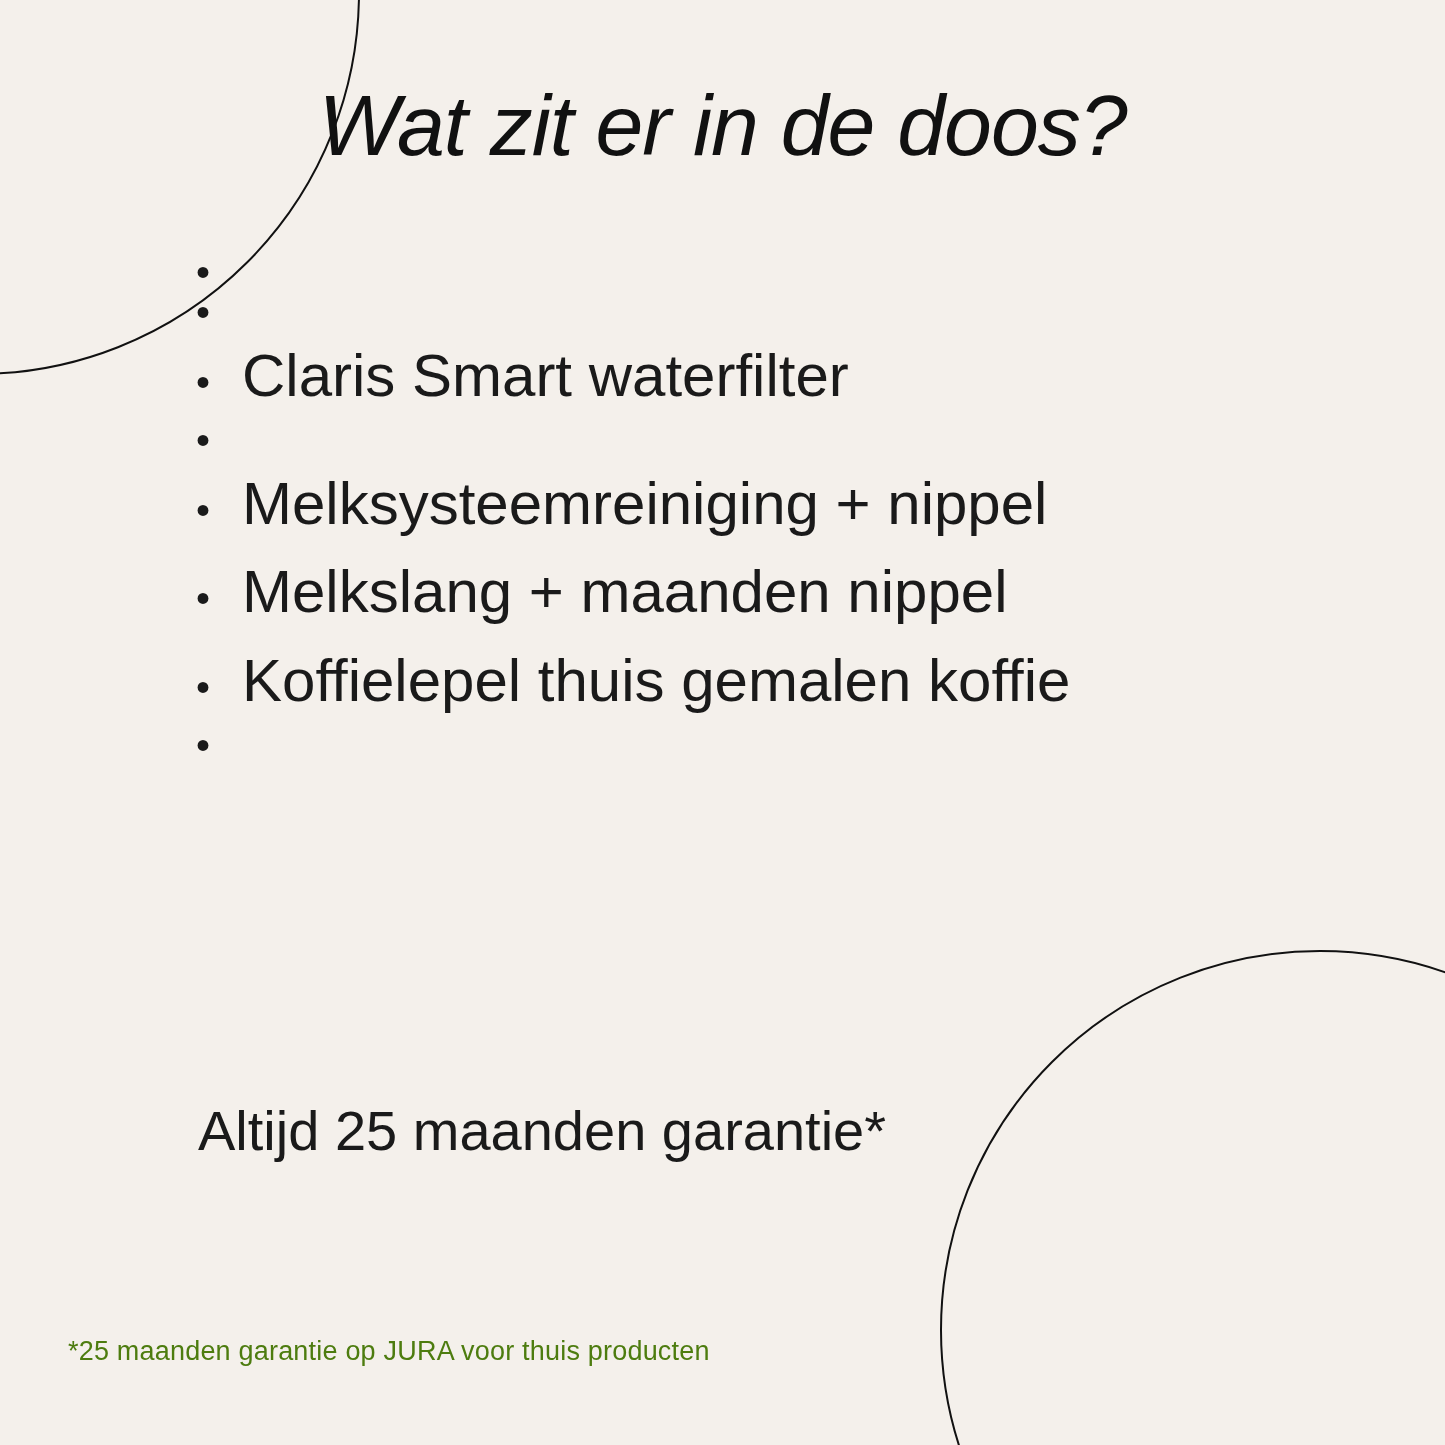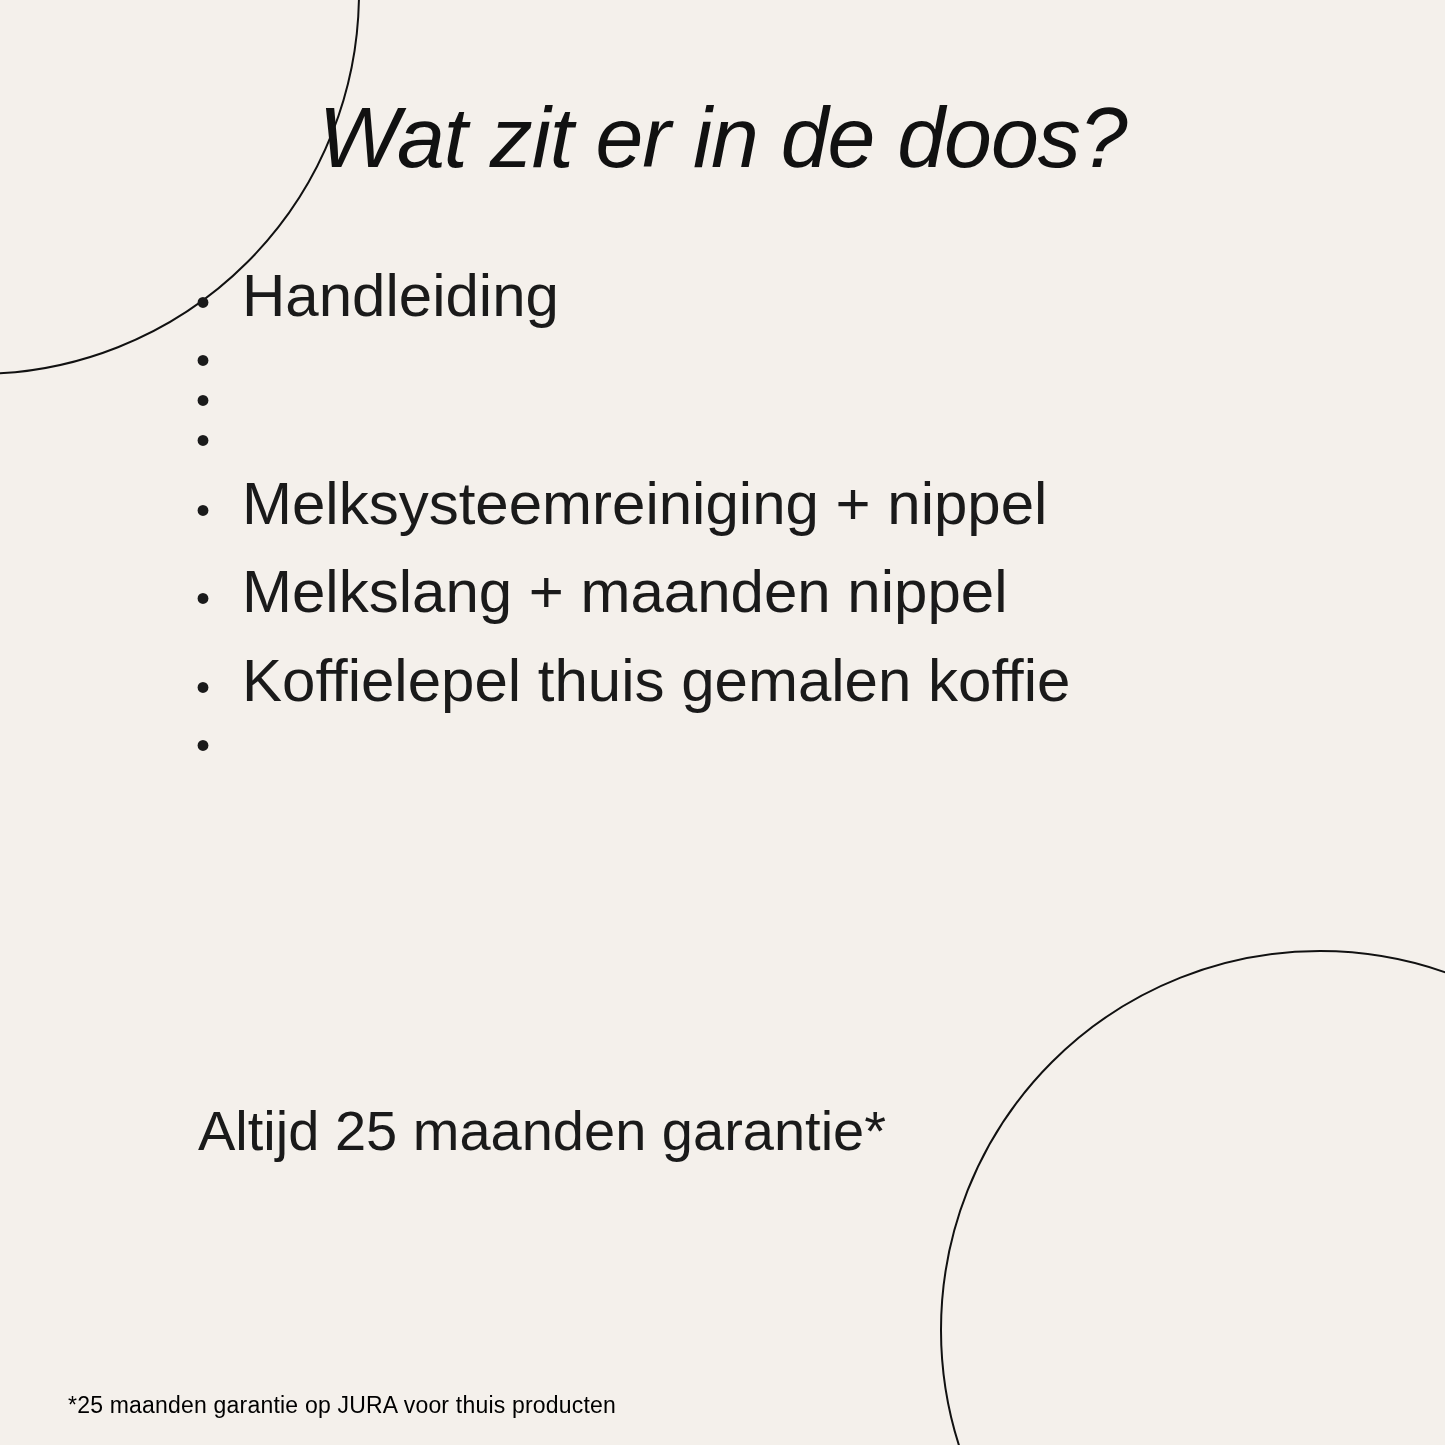--- a/index.html
+++ b/index.html
@@ -48,21 +48,20 @@
     left: 0;
     right: 0;
     top: 78px;
     text-align: center;
     font-size: 86px;
     font-style: italic;
     font-weight: 400;
     letter-spacing: -1px;
     color: #111111;
     line-height: 1.1;
-    margin-top: 12px;
   }
 
   .list {
     position: absolute;
     left: 196px;
     top: 252px;
     margin: 0;
     padding: 0;
     list-style: none;
   }
@@ -90,48 +89,48 @@
     top: 1098px;
     font-size: 56px;
     font-weight: 400;
     color: #1a1a1a;
     white-space: nowrap;
   }
 
   .footnote {
     position: absolute;
     left: 68px;
-    top: 1392px;
-    font-size: 23px;
+    top: 1336px;
+    font-size: 27px;
     font-weight: 300;
-    color: #000000;
+    color: #4d7c0f;
     letter-spacing: 0.2px;
     white-space: nowrap;
   }
 </style>
 </head>
 <body>
 
 <div class="canvas">
 
   <div class="arc arc-top-left"></div>
   <div class="arc arc-bottom-right"></div>
 
   <div class="title">Wat zit er in de doos?</div>
 
   <ul class="list">
     <li class="list-item">
       <span class="bullet">•</span>
-      <span>Handleiding</span>
     </li>
     <li class="list-item">
       <span class="bullet">•</span>
     </li>
     <li class="list-item">
       <span class="bullet">•</span>
+      <span>Claris Smart waterfilter</span>
     </li>
     <li class="list-item">
       <span class="bullet">•</span>
     </li>
     <li class="list-item">
       <span class="bullet">•</span>
       <span>Melksysteemreiniging + nippel</span>
     </li>
     <li class="list-item">
       <span class="bullet">•</span>

